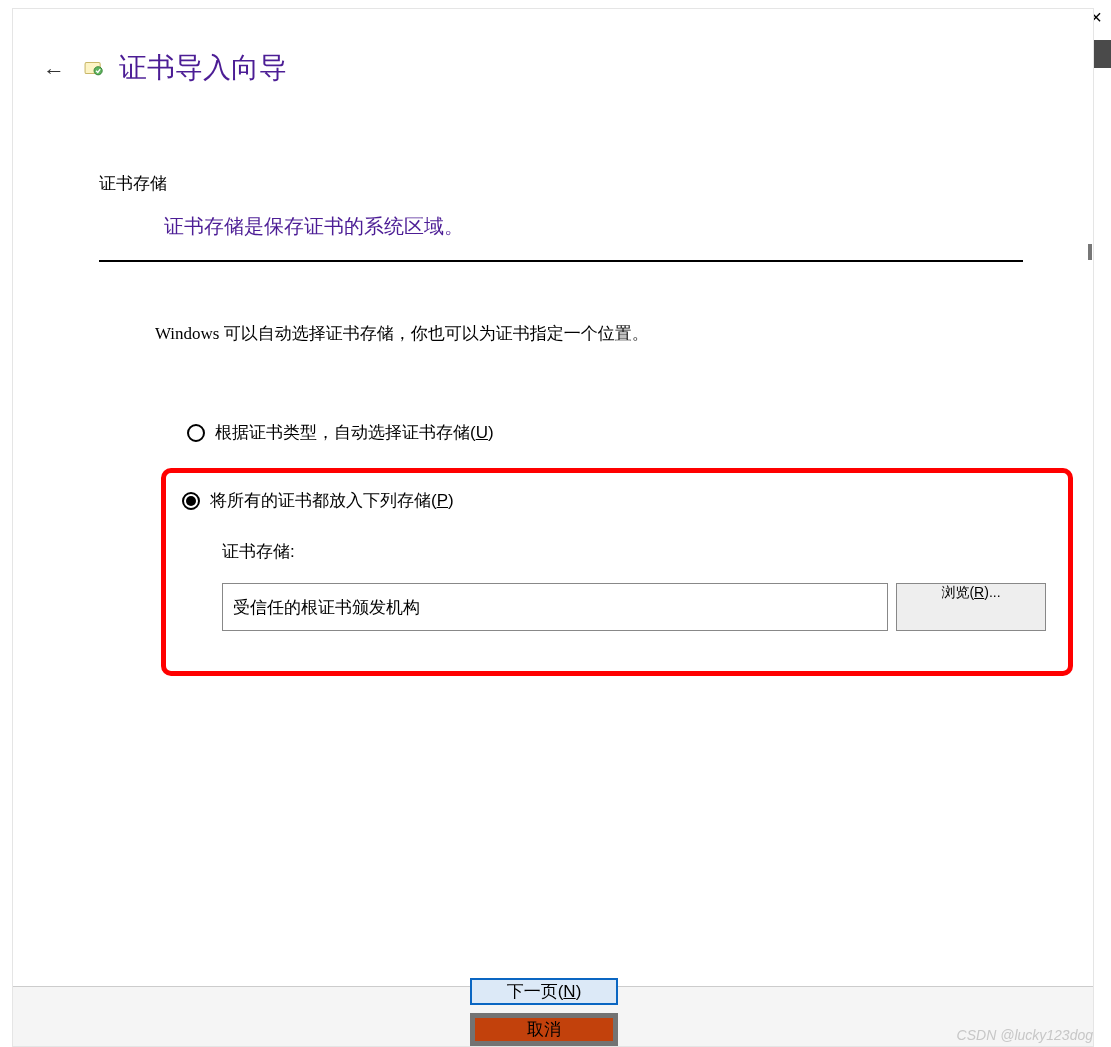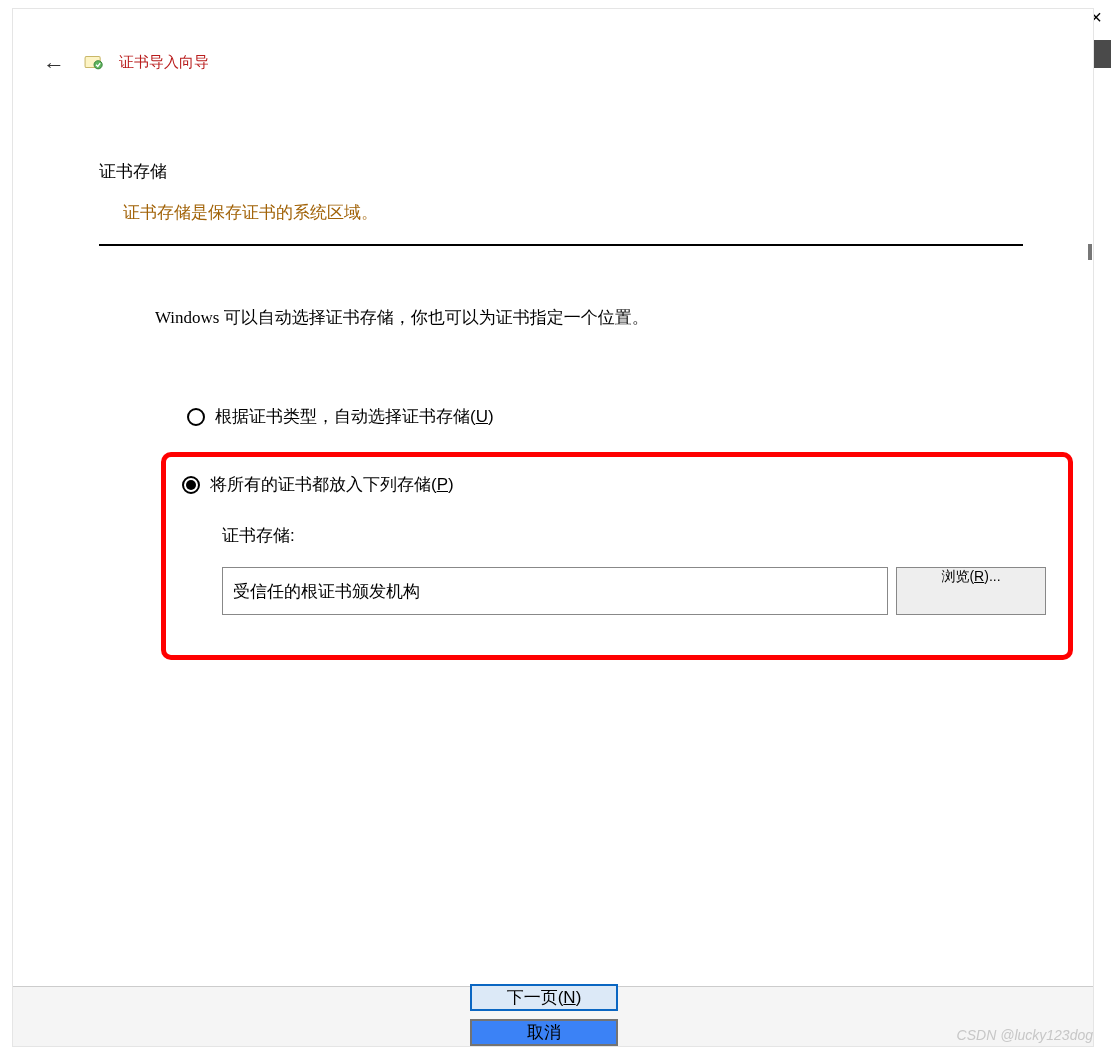--- a/index.html
+++ b/index.html
@@ -57,36 +57,36 @@
       cursor: pointer;
     }
     .wizard-icon {
       width: 22px;
       height: 22px;
       display: inline-block;
       position: relative;
     }
     .wizard-icon svg { width: 22px; height: 22px; display: block; }
     .wizard-title {
-      font-size: 15px;
-      color: #b91c1c;
+      font-size: 28px;
+      color: #4c1d95;
     }
     .content {
       padding: 85px 70px 0 86px;
     }
     .section-title {
       font-size: 17px;
       font-weight: 400;
       color: #000;
       margin-bottom: 18px;
     }
     .section-subtitle {
-      font-size: 17px;
-      color: #a16207;
-      margin-left: 24px;
+      font-size: 20px;
+      color: #4c1d95;
+      margin-left: 65px;
       margin-bottom: 20px;
     }
     .hr-line {
       border: none;
       border-top: 2px solid #000;
       margin: 0 0 60px 0;
     }
     .instruction {
       font-size: 17px;
       color: #000;
@@ -179,22 +179,22 @@
       display: flex;
       align-items: center;
       justify-content: flex-end;
       padding-right: 18px;
       gap: 8px;
       flex-direction: column;
     }
     .footer-btn {
       height: 36px;
       min-width: 148px;
-      border: 2px solid #737373;
-      background: #3b82f6;
+      border: 5px solid #737373;
+      background: #c2410c;
       font-size: 17px;
       font-family: inherit;
       cursor: pointer;
       display: flex;
       align-items: center;
       justify-content: center;
     }
     .footer-btn.primary {
       border: 2px solid #0a66c2;
       background: #dce9f7;

